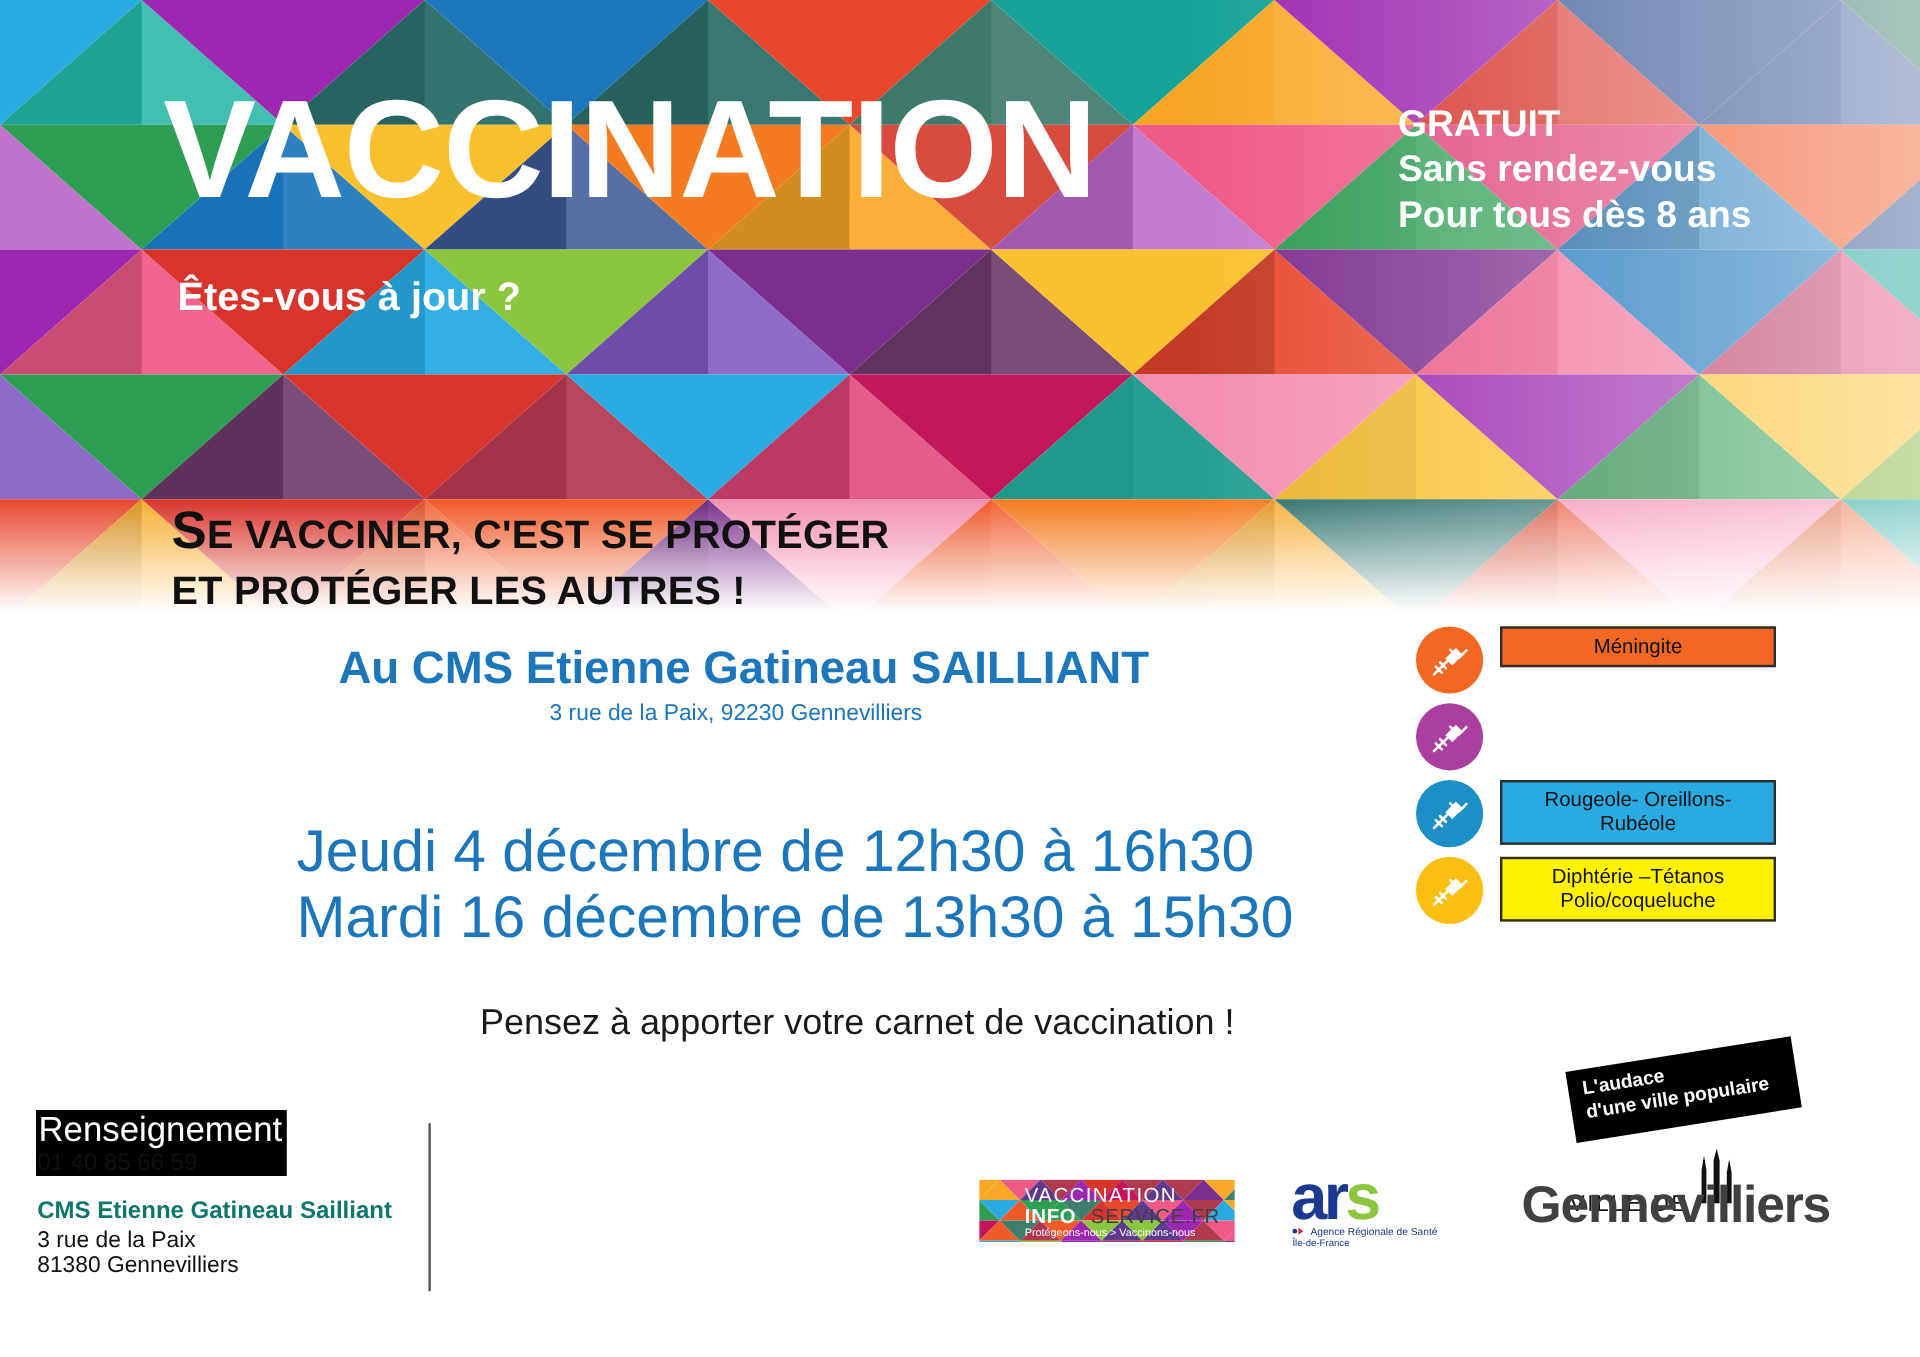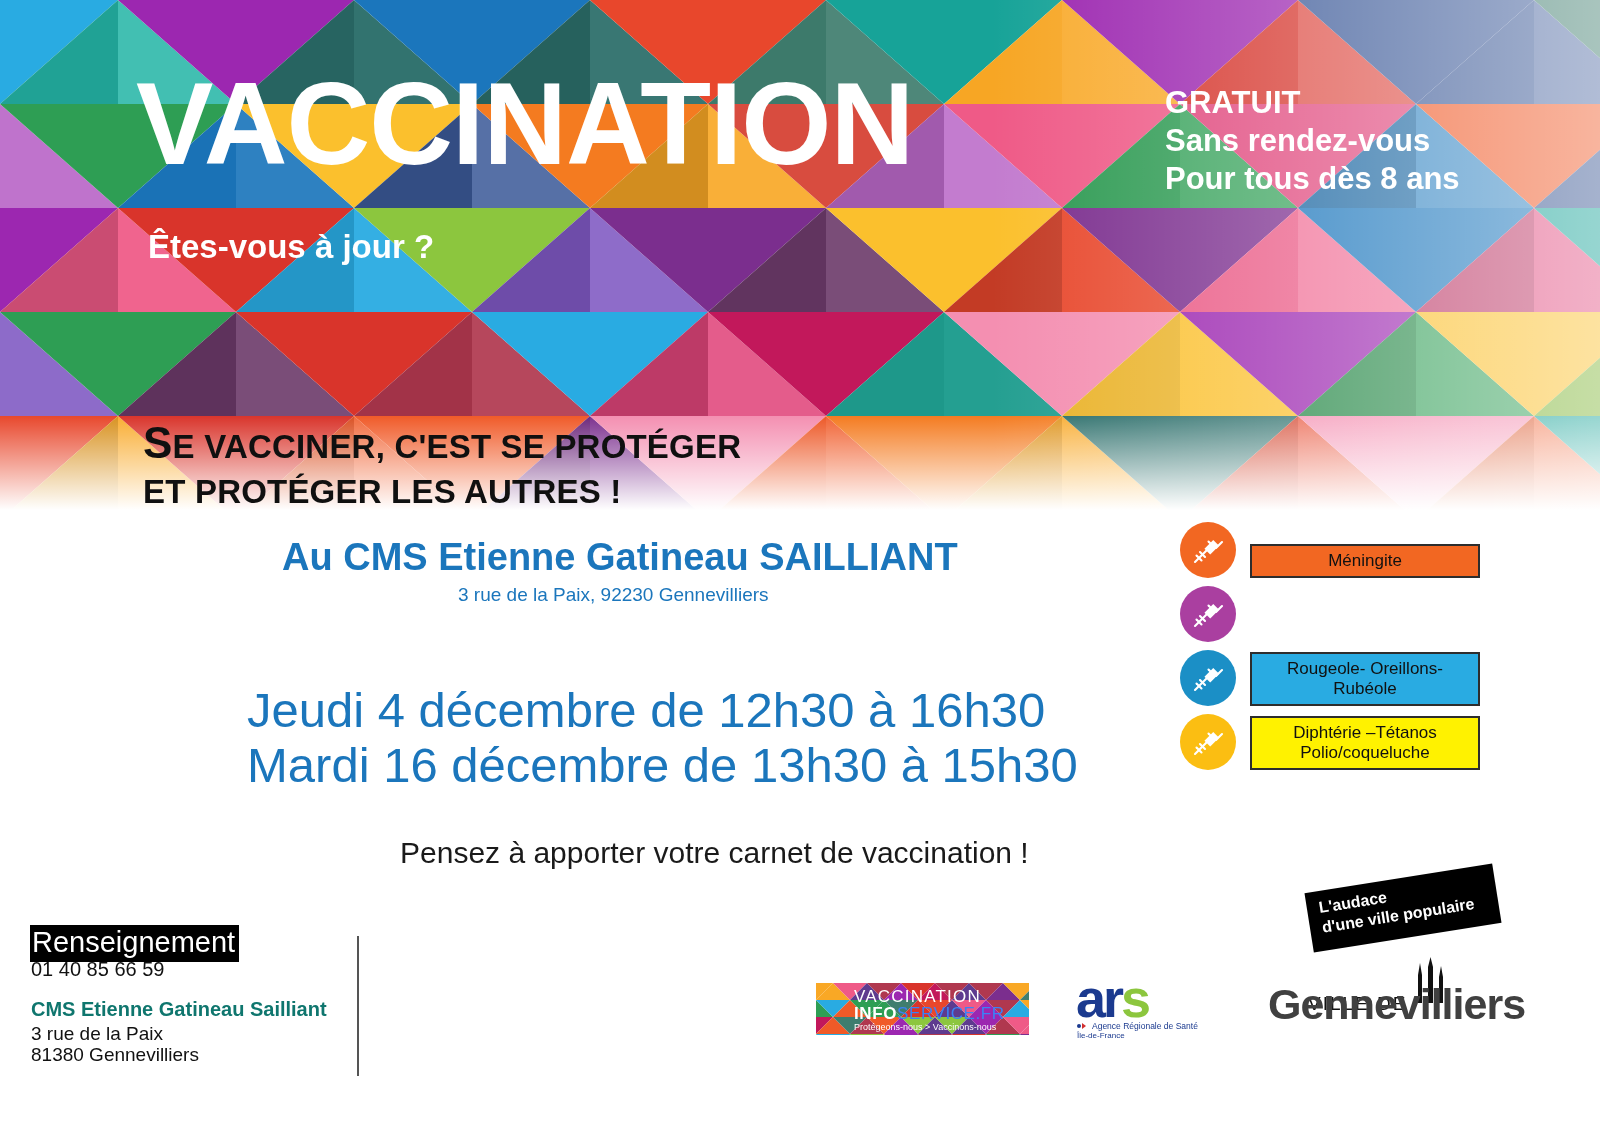--- a/index.html
+++ b/index.html
@@ -106,21 +106,21 @@
   }
 
   
   #legend{
     position:absolute;
     left:1180px; top:522px;
     width:300px;
   }
   .vrow{
     display:flex;
-    align-items:flex-end;
+    align-items:flex-start;
     margin-bottom:8px;
   }
   .vcircle{
     width:56px;height:56px;
     border-radius:50%;
     flex:0 0 auto;
     position:relative;
     margin-right:14px;
   }
   .vcircle svg{
@@ -143,21 +143,21 @@
     justify-content:center;
   }
 
   
   .rens-label{
     position:absolute;
     left:30px; top:925px;
     background:#000000;
     color:#ffffff;
     font-size:29px;
-    padding:1px 4px 3px 2px;
+    padding:1px 4px 21px 2px;
     white-space:nowrap;
   }
   .rens-phone{
     position:absolute;
     left:31px; top:958px;
     font-size:20px;
     color:#111;
     white-space:nowrap;
   }
   .cms-name{
@@ -205,21 +205,21 @@
   .vis-l1{
     position:absolute; left:38px; top:4px;
     color:#ffffff; font-size:17px; letter-spacing:1.2px;
     white-space:nowrap;
   }
   .vis-l2{
     position:absolute; left:38px; top:21px;
     font-size:17px; letter-spacing:.6px; white-space:nowrap;
   }
   .vis-l2 b{color:#ffffff;font-weight:bold;}
-  .vis-l2 span{color:#3b82f6;font-weight:normal;}
+  .vis-l2 span{color:#404040;font-weight:normal;margin-left:12px;}
   .vis-l3{
     position:absolute; left:38px; top:39px;
     color:#ffffff; font-size:9px; white-space:nowrap;
   }
 
   
   #ars-logo{
     position:absolute;
     left:1070px; top:975px;
     width:160px; height:62px;

